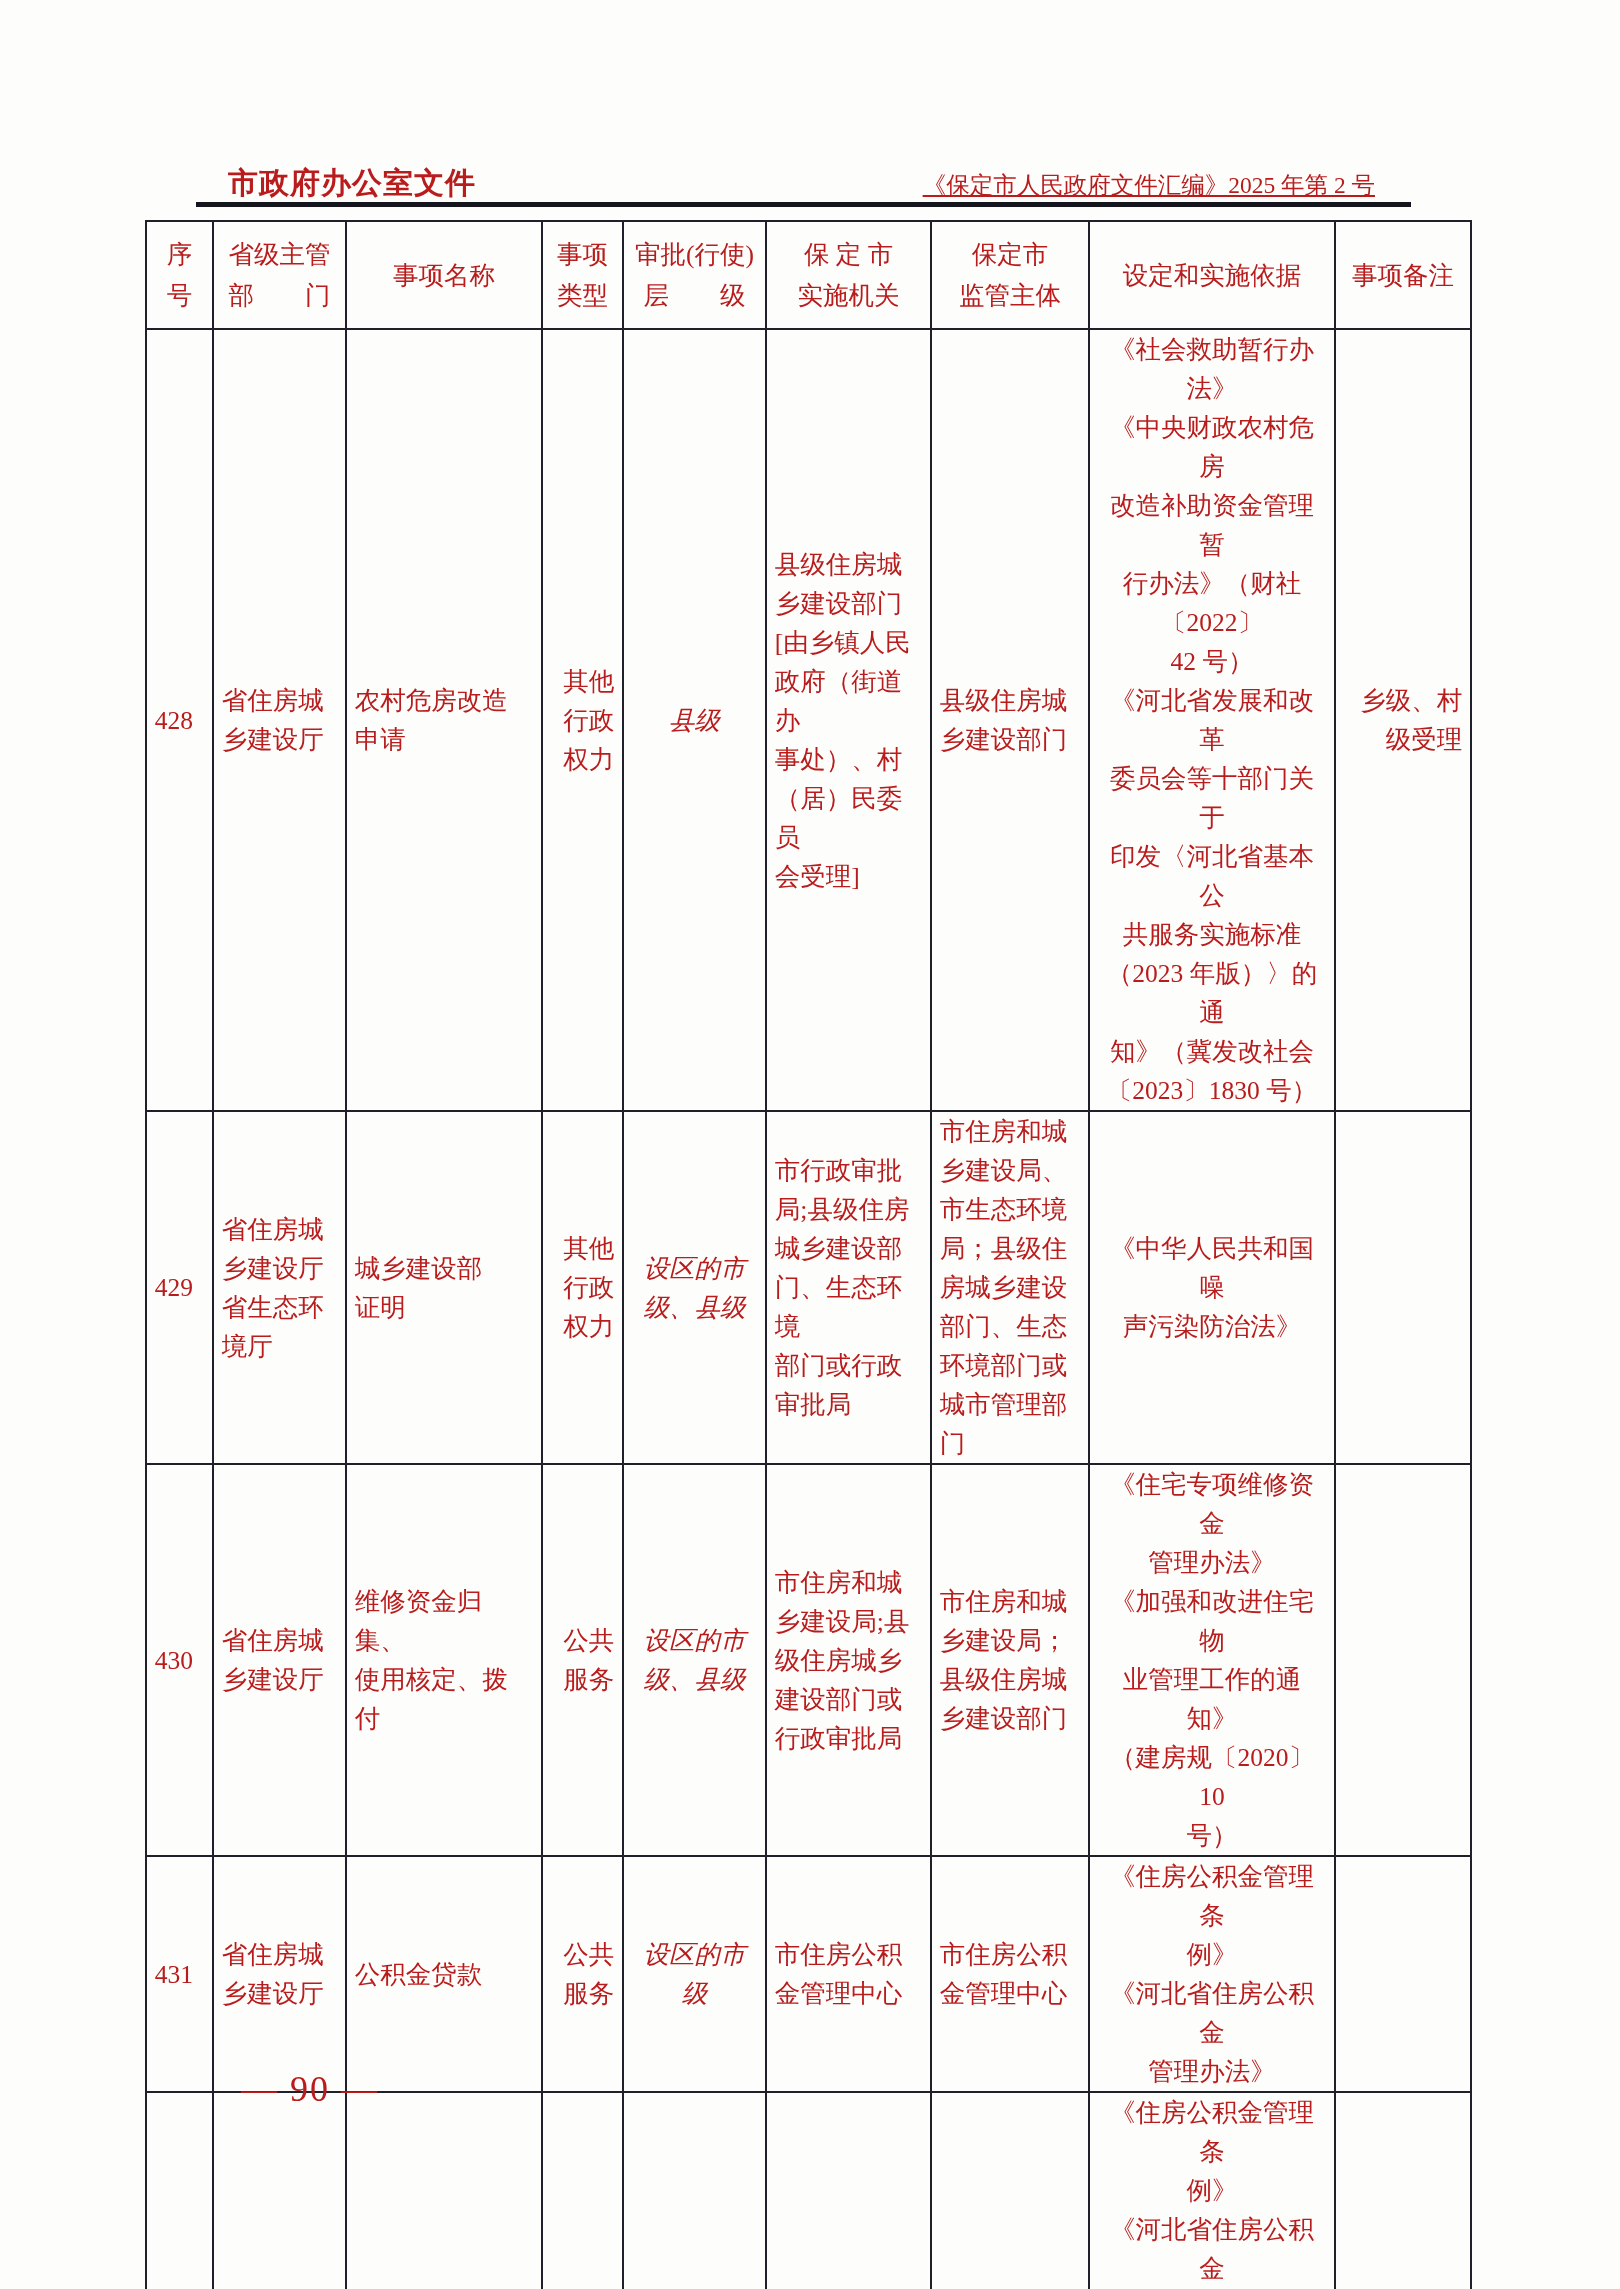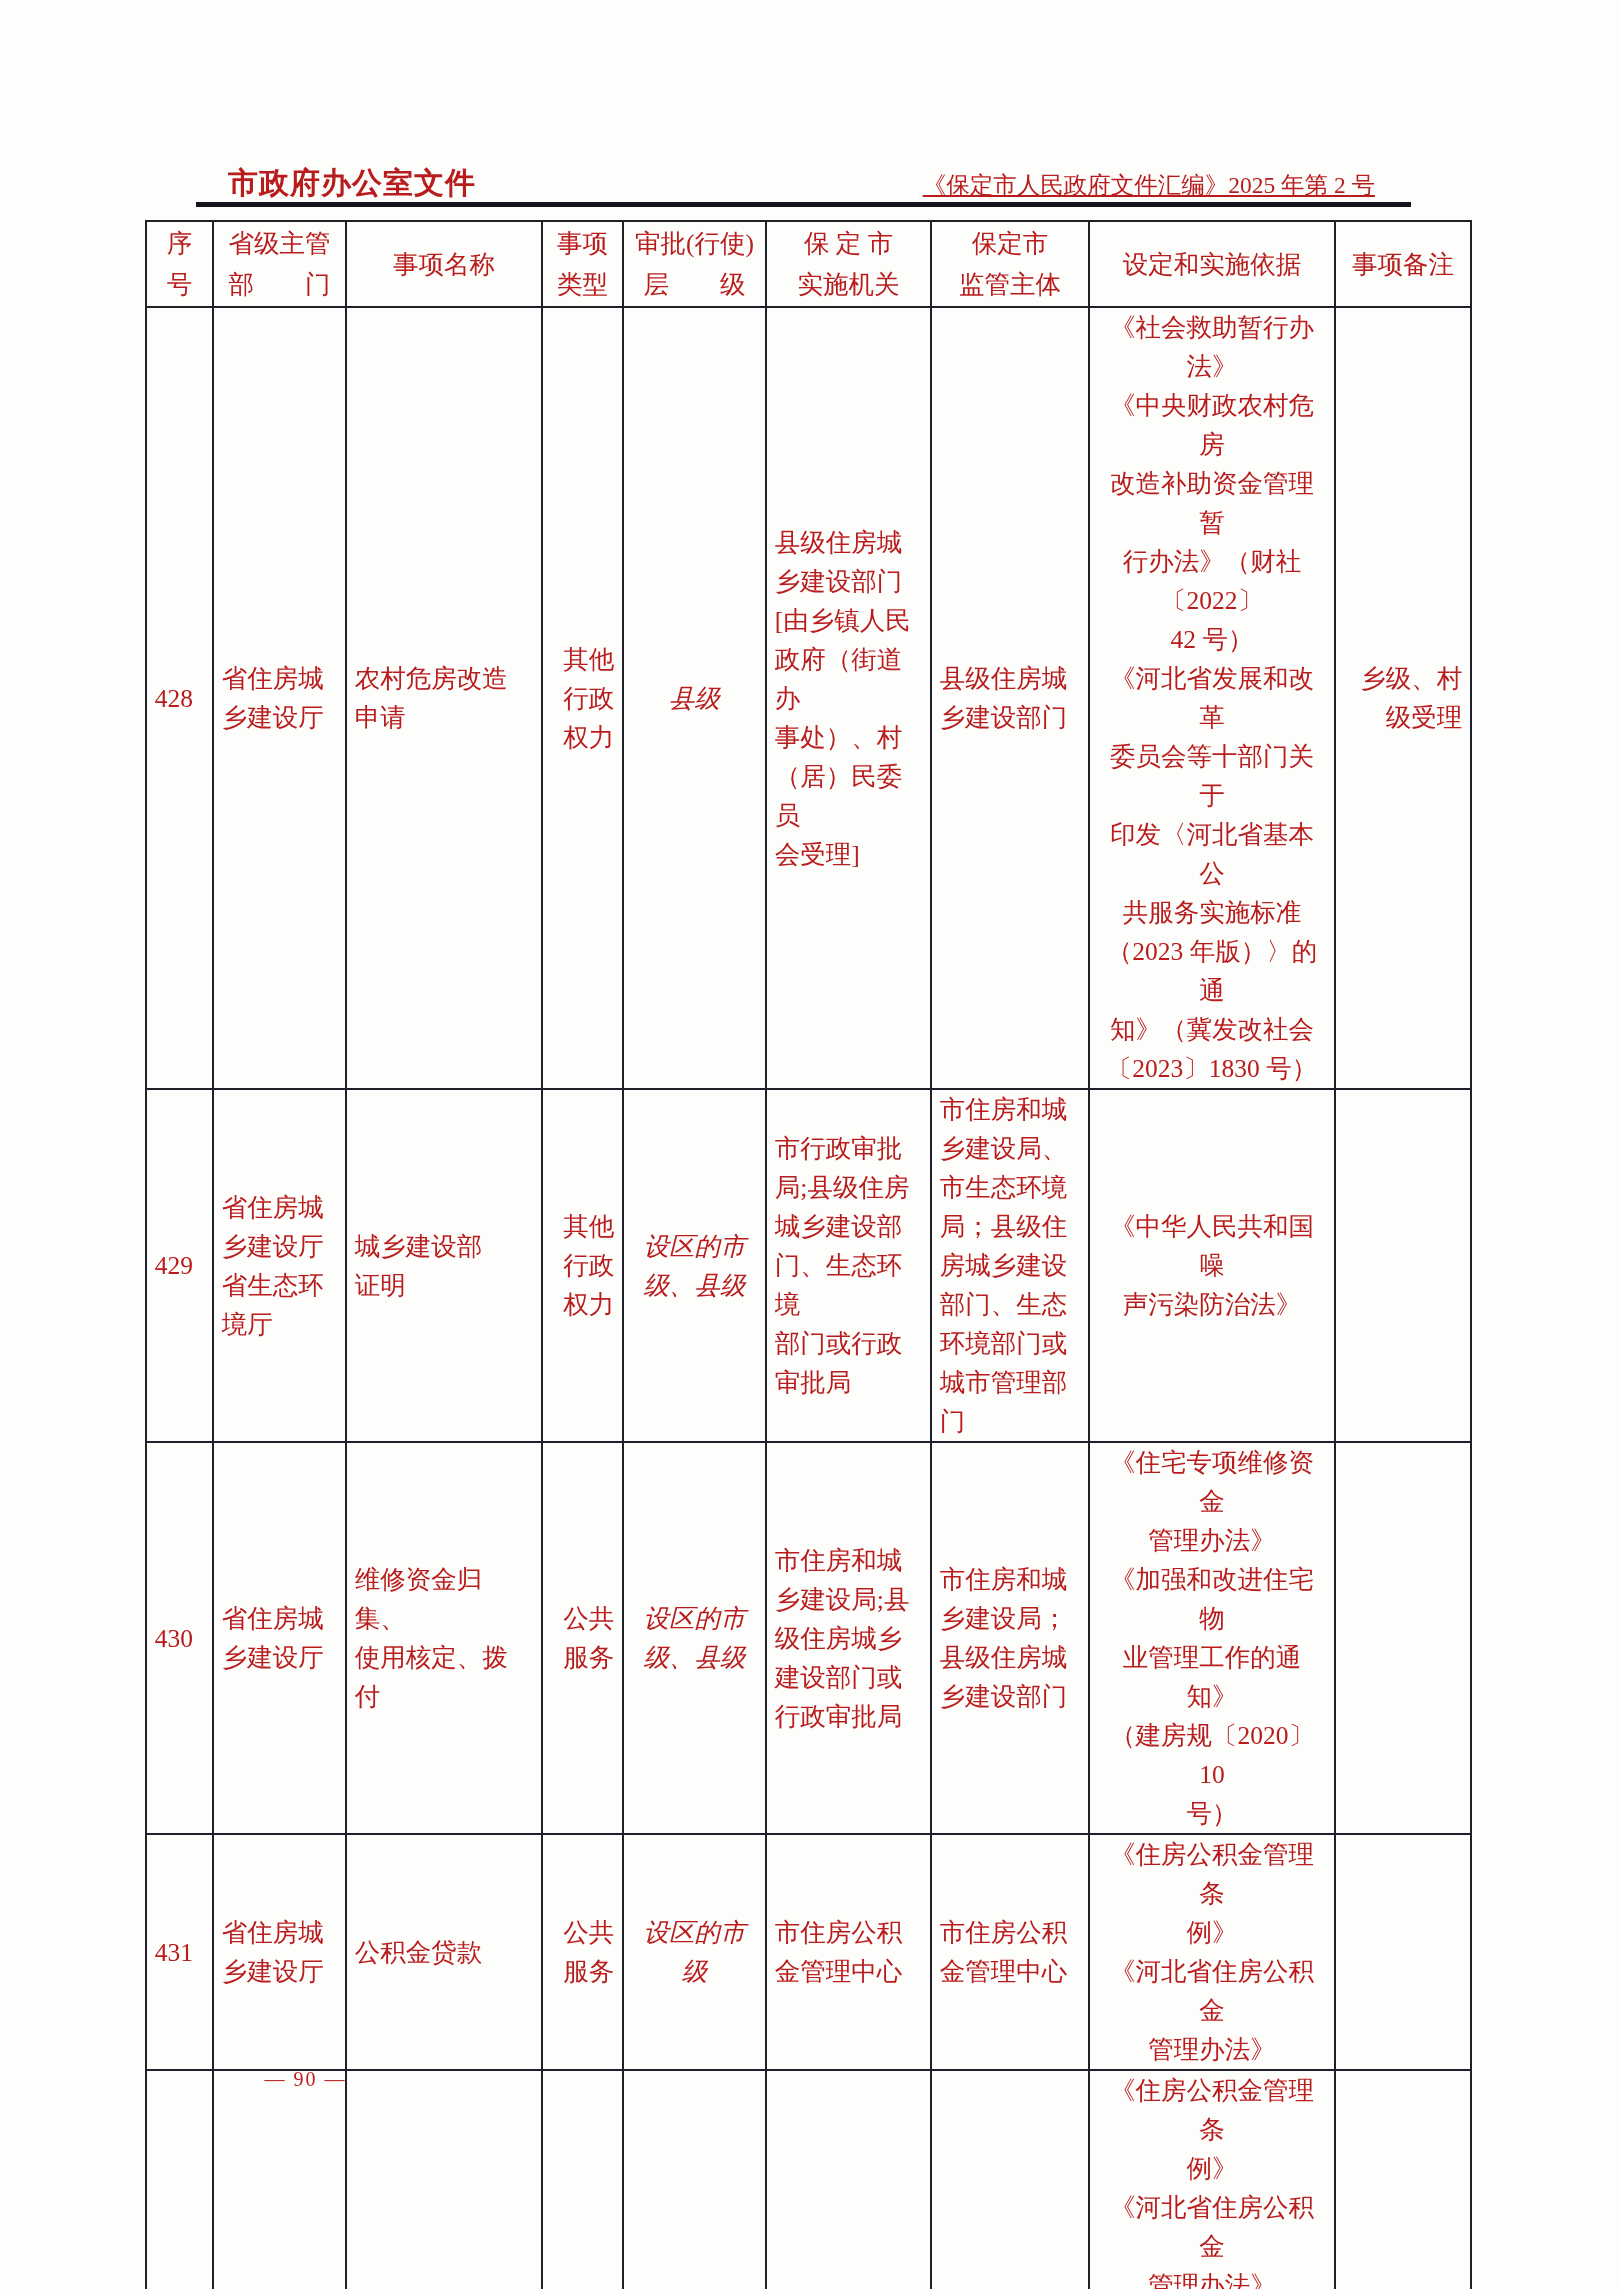--- a/index.html
+++ b/index.html
@@ -37,39 +37,39 @@
     border:2px solid #20202a;
     font-size:25.5px;
     font-weight:normal;
     line-height:39px;
     vertical-align:middle;
     white-space:pre-line;
     overflow:hidden;
     padding:0 7.8px;
   }
   .gov-table th { text-align:center; line-height:41px; }
-  tr.r-head   { height:86px;  }
+  tr.r-head   { height:108px;  }
   tr.r-428    { height:535px; }
   tr.r-429    { height:353px; }
   tr.r-430    { height:234px; }
   tr.r-431    { height:152px; }
   tr.r-432    { height:460px; }
   .c-no    { font-size:26.5px; padding:0 2px; }
   .c-dept  { text-align:left; padding:0 5.9px 0 13.7px; }
   .c-name  { text-align:left; padding:0 5.9px 0 15.7px; }
   .c-type  { text-align:right; padding:0 3.9px;border-radius:13px; }
   .c-level { text-align:center; padding:0 5.9px 0 12.7px;font-style:italic; }
   .c-impl  { text-align:left; padding:0 4.9px 0 8.8px; }
   .c-sup   { text-align:left; padding:0 4.9px 0 10.8px; }
   .c-basis { text-align:center; padding:0 4.9px 0 8.8px; }
   .c-note  { text-align:right; padding:0 4.9px 0 12.7px; }
   .page-num {
     position:absolute; top:2068px; left:241px; width:129px;
     text-align:center;
-    font-size:20px; letter-spacing:2px;
+    font-size:36px; letter-spacing:2px;
     white-space:nowrap;
   }
 </style>
 </head>
 <body>
 
 <div class="page">
 
   <div class="doc-title">市政府办公室文件</div>
   <div class="doc-issue">《保定市人民政府文件汇编》2025 年第 2 号</div>

